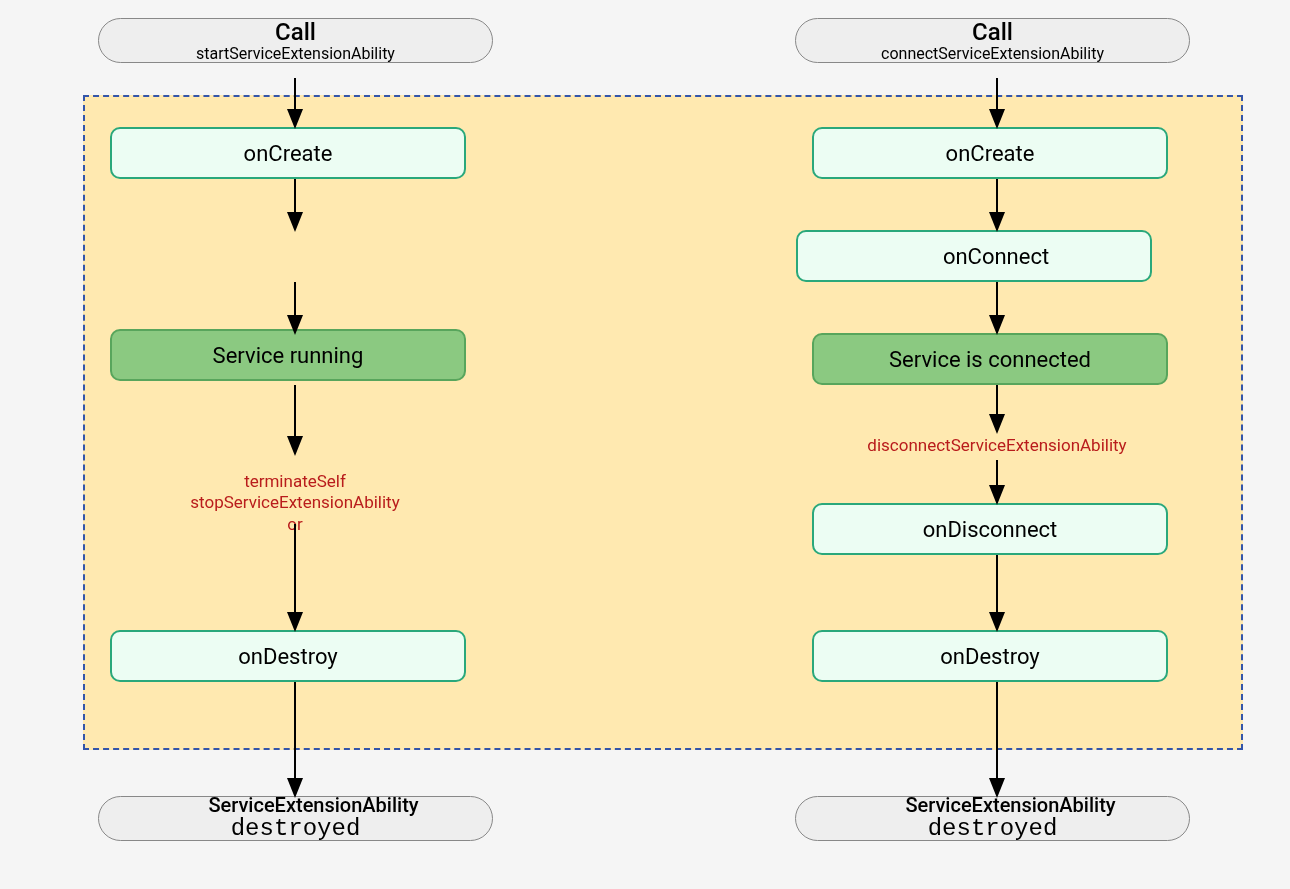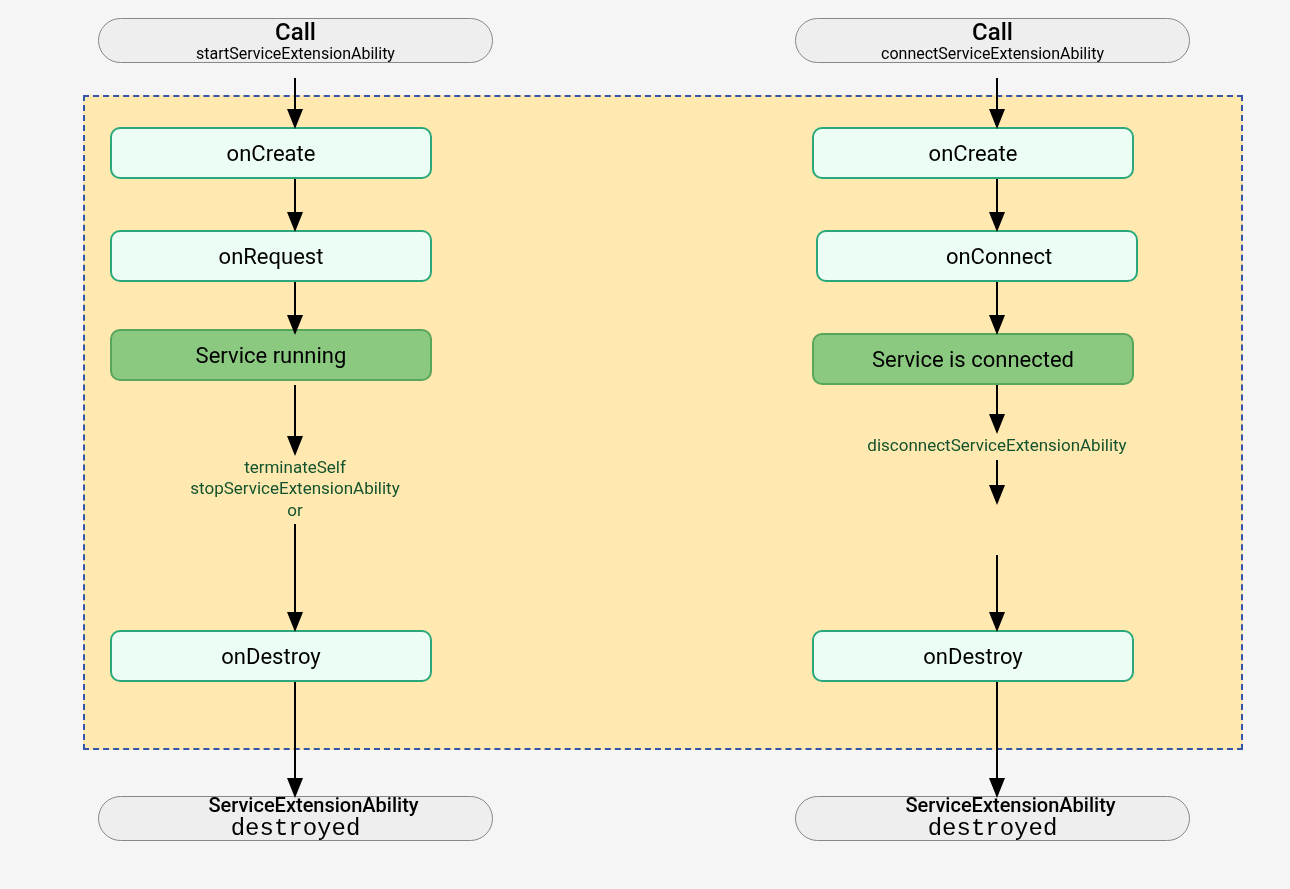--- a/index.html
+++ b/index.html
@@ -37,39 +37,39 @@
       height: 45px;
       border-radius: 30px;
       background: #eeeeee;
       border: 1px solid #888;
     }
     .pill .line1 { font-size: 24px; font-weight: 500; line-height: 1.1; }
     .pill .line2 { font-size: 16px; line-height: 1.1; }
     .pill-end .line1 { font-size: 20px; line-height: 1.1; margin-left: 36px; }
     .pill-end .line2 { font-size: 24px; font-weight: 500; line-height: 1.1; font-family: Liberation Mono, monospace; }
     .box {
-      width: 322px;
+      width: 356px;
       height: 52px;
       border-radius: 10px;
       font-size: 22px;
     }
     .box-light {
       background: #ecfdf3;
       border: 2px solid #2aa87b;
     }
     .box-dark {
       background: #8bc981;
       border: 2px solid #58a55c;
       font-size: 22px;
     }
     .edge-label {
       position: absolute;
       text-align: center;
       font-size: 17px;
-      color: #14532d;
+      color: #b91c1c;
       line-height: 1.25;
       width: 370px;
     }
     svg.arrows {
       position: absolute;
       left: 0; top: 0;
       width: 1290px; height: 889px;
       pointer-events: none;
     }
     svg line { stroke: #000; stroke-width: 2; }
@@ -83,29 +83,26 @@
 
   <div class="node pill" style="left:98px; top:18px;">
     <div class="line1">Call</div>
     <div class="line2">startServiceExtensionAbility</div>
   </div>
 
   <div class="node box box-light" style="left:110px; top:127px;">
     <span>onCreate</span>
   </div>
 
-  <div class="node box box-light" style="left:110px; top:230px;">
-    <span>onRequest</span>
-  </div>
 
   <div class="node box box-dark" style="left:110px; top:329px;">
     <span>Service running</span>
   </div>
 
-  <div class="edge-label" style="left:110px; top:457px;">
+  <div class="edge-label" style="left:110px; top:471px;">
     <div>terminateSelf</div>
     <div>stopServiceExtensionAbility</div>
     <div>or</div>
   </div>
 
   <div class="node box box-light" style="left:110px; top:630px;">
     <span>onDestroy</span>
   </div>
 
   <div class="node pill pill-end" style="left:98px; top:796px;">
@@ -115,32 +112,35 @@
 
   <div class="node pill" style="left:795px; top:18px;">
     <div class="line1">Call</div>
     <div class="line2">connectServiceExtensionAbility</div>
   </div>
 
   <div class="node box box-light" style="left:812px; top:127px;">
     <span>onCreate</span>
   </div>
 
-  <div class="node box box-light" style="left:816px; top:230px;padding-left:44px;">
+  <div class="node box box-light" style="left:796px; top:230px;padding-left:44px;">
     <span>onConnect</span>
   </div>
 
   <div class="node box box-dark" style="left:812px; top:333px;justify-content:center;">
     <span>Service is connected</span>
   </div>
 
   <div class="edge-label" style="left:812px; top:435px;">
     <span>disconnectServiceExtensionAbility</span>
   </div>
 
+  <div class="node box box-light" style="left:812px; top:503px;">
+    <span>onDisconnect</span>
+  </div>
 
   <div class="node box box-light" style="left:812px; top:630px;">
     <span>onDestroy</span>
   </div>
 
   <div class="node pill pill-end" style="left:795px; top:796px;">
     <div class="line1">ServiceExtensionAbility</div>
     <div class="line2">destroyed</div>
   </div>
 

